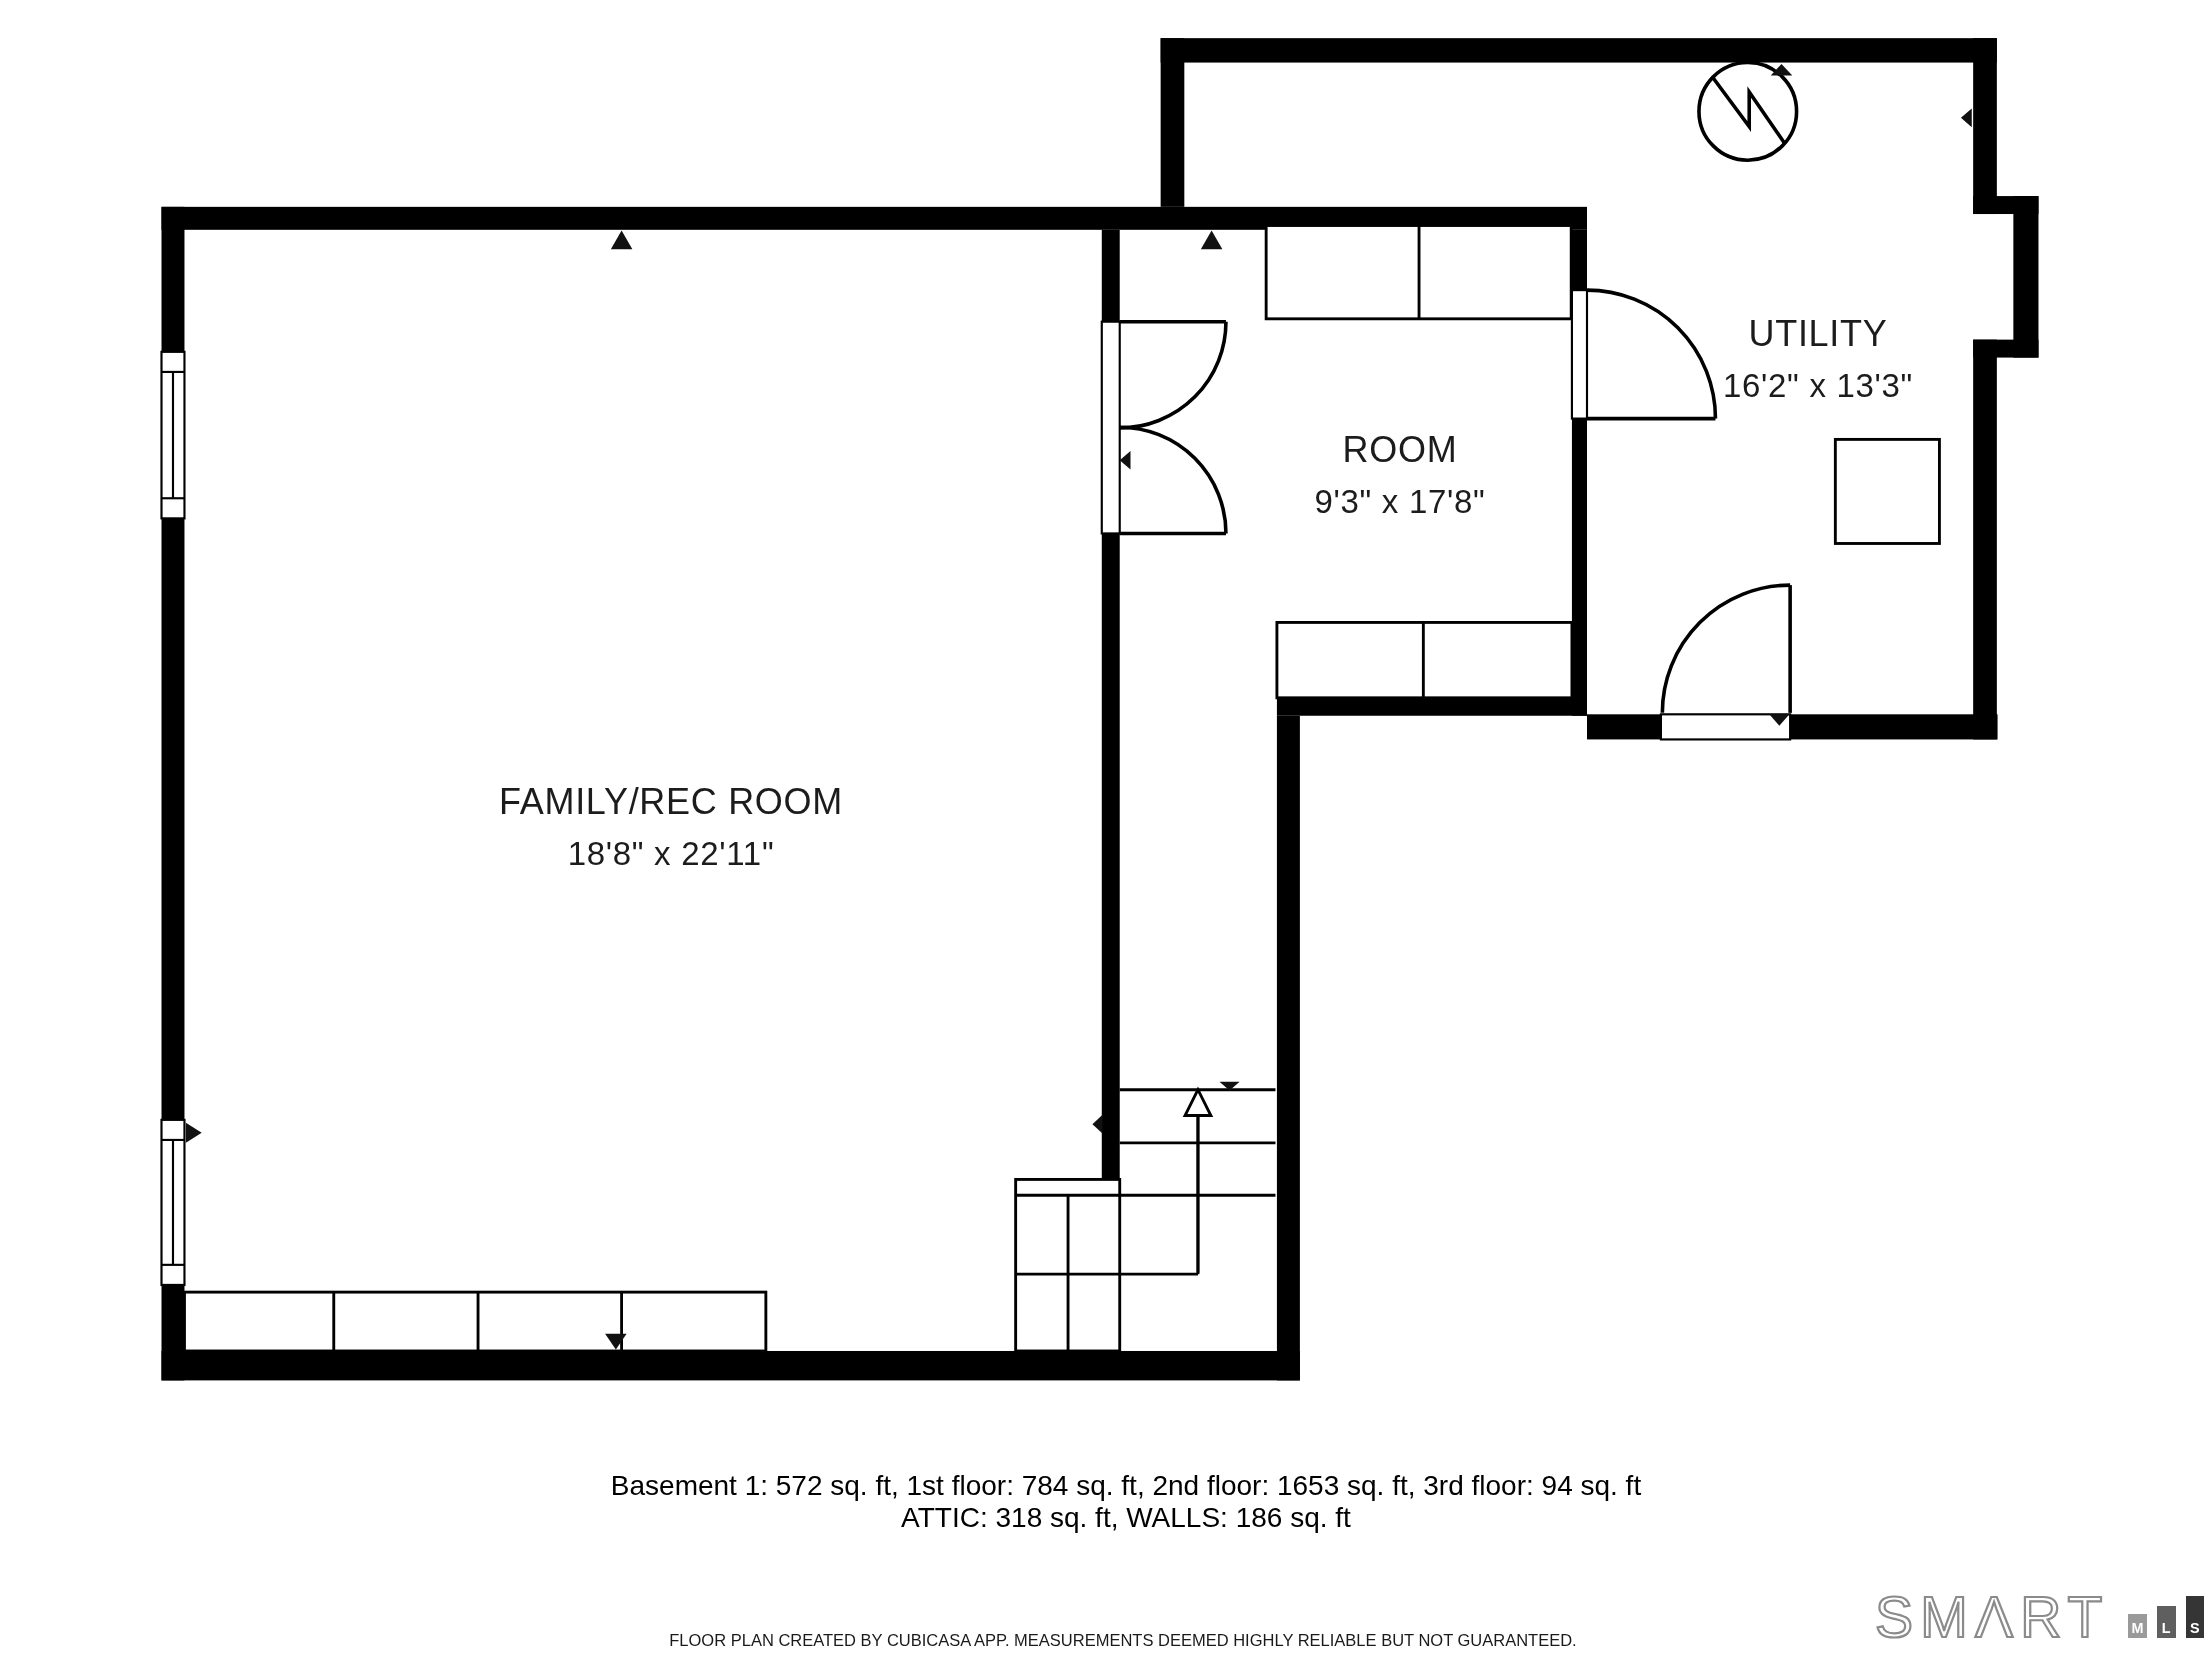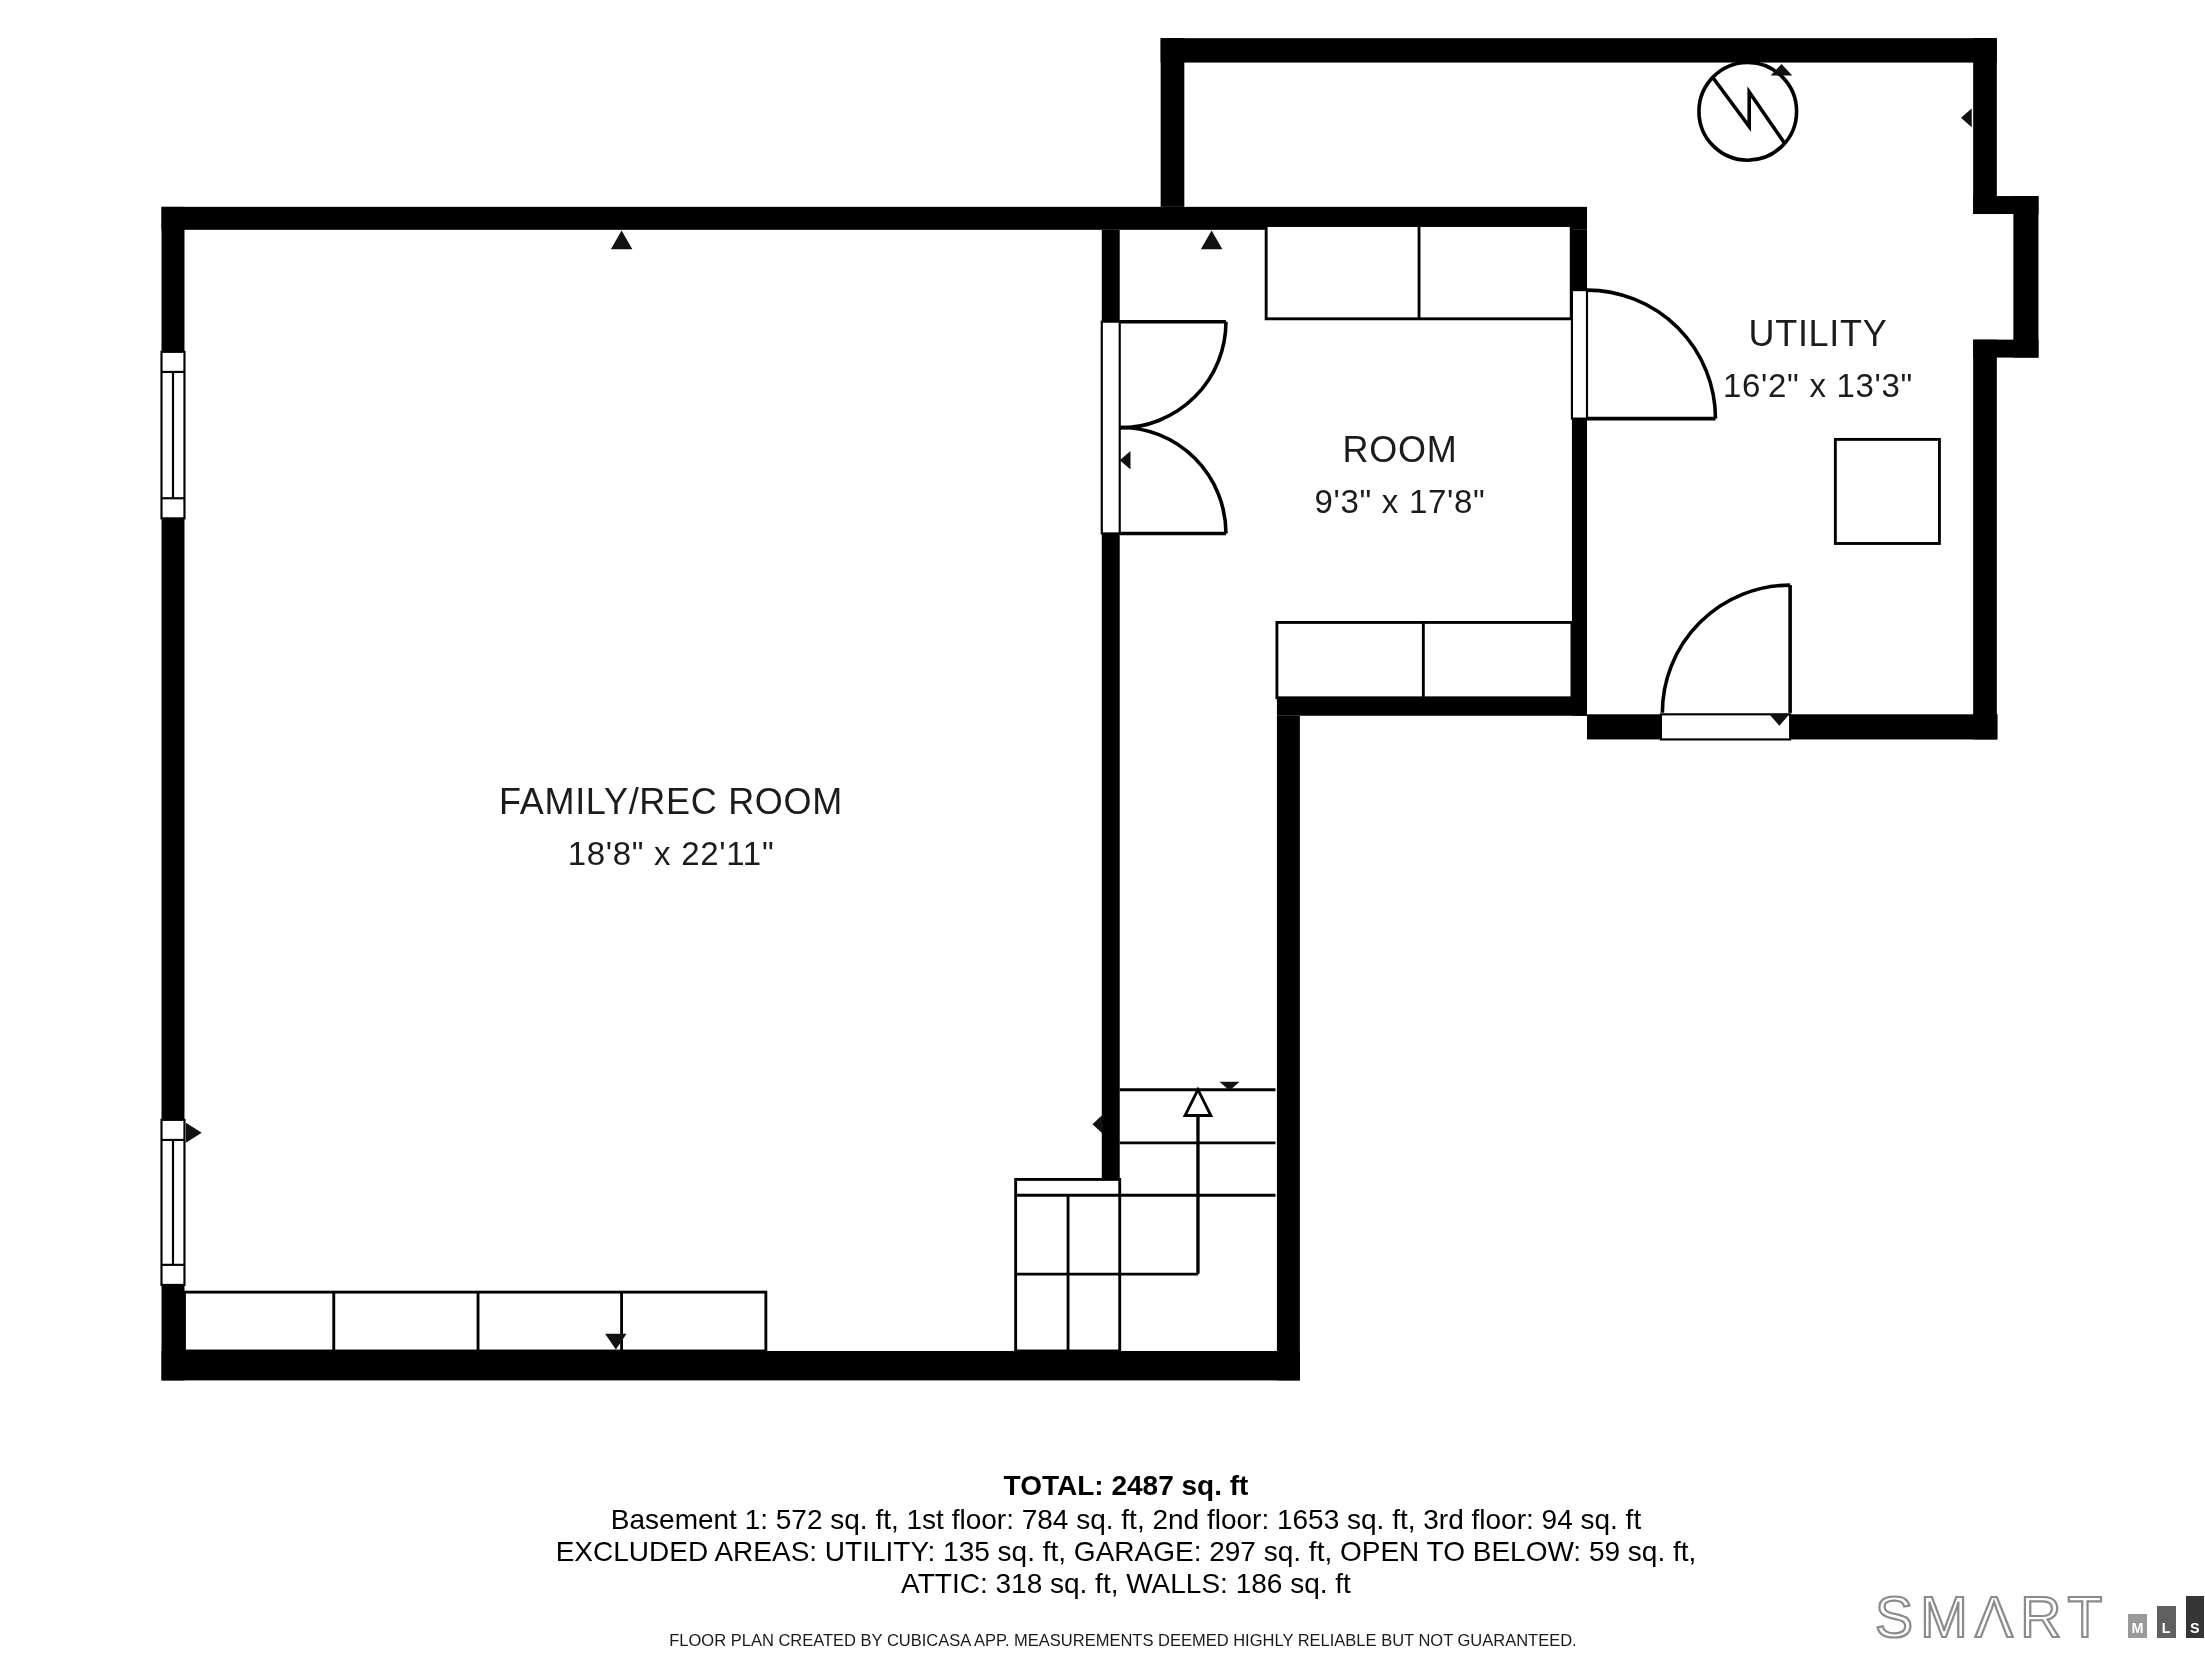--- a/index.html
+++ b/index.html
@@ -152,23 +152,21 @@
 <div class="room-label" style="left:1400px;top:429px;">
   <div class="name">ROOM</div>
   <div class="dims">9'3" x 17'8"</div>
 </div>
 <div class="room-label" style="left:1818px;top:276px;margin-top:37px;">
   <div class="name">UTILITY</div>
   <div class="dims">16'2" x 13'3"</div>
 </div>
 
 <div class="summary">
-  <div class="line total">TOTAL: 2487 sq. ft</div>
   <div class="line">Basement 1: 572 sq. ft, 1st floor: 784 sq. ft, 2nd floor: 1653 sq. ft, 3rd floor: 94 sq. ft</div>
-  <div class="line">EXCLUDED AREAS: UTILITY: 135 sq. ft, GARAGE: 297 sq. ft, OPEN TO BELOW: 59 sq. ft,</div>
   <div class="line">ATTIC: 318 sq. ft, WALLS: 186 sq. ft</div>
 </div>
 
 <div class="disclaimer">FLOOR PLAN CREATED BY CUBICASA APP. MEASUREMENTS DEEMED HIGHLY RELIABLE BUT NOT GUARANTEED.</div>
 
 <div class="logo">
   <span class="brand">SMΛRT</span>
   <span class="bars">
     <span class="bar bar-m">
         <i>M</i>

